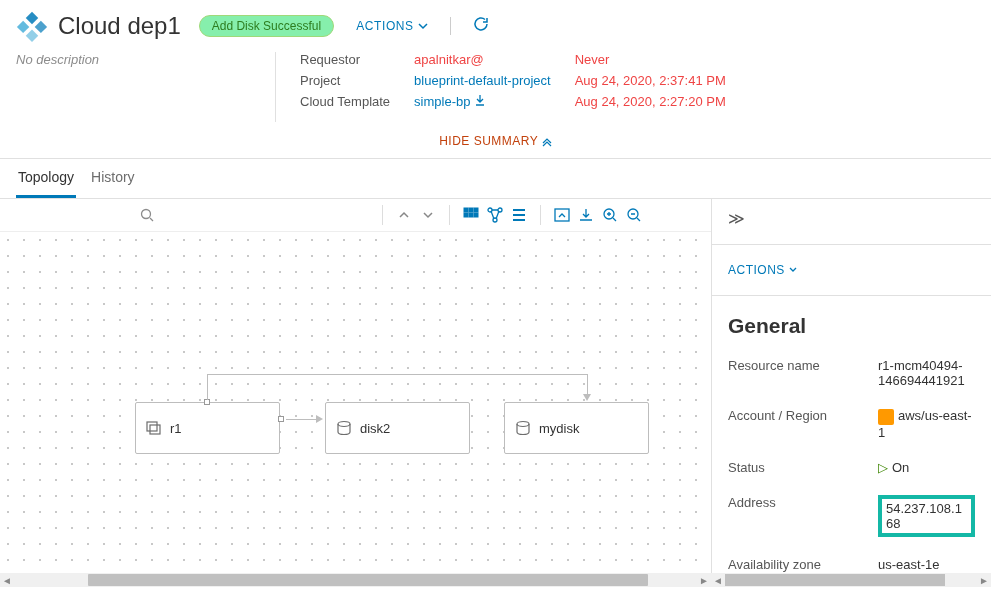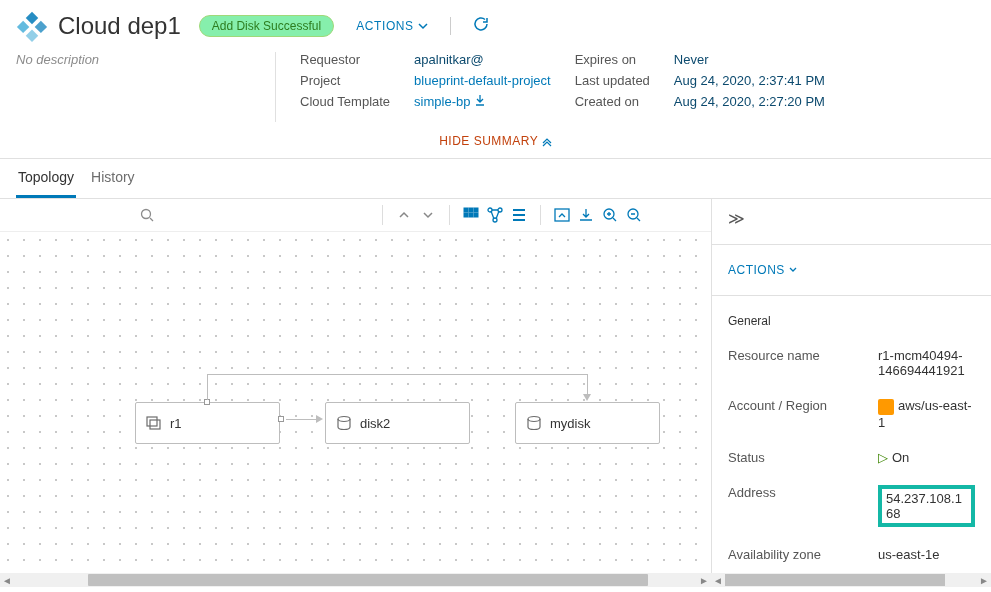--- a/index.html
+++ b/index.html
@@ -11,48 +11,48 @@
 .status-pill { background: #86efac; border: 1px solid #9fd979; color: #2d7d1f; padding: 3px 12px; border-radius: 12px; font-size: 12px; margin-left: 8px; }
 .actions-link { color: #0079b8; font-size: 12px; letter-spacing: 0.6px; font-weight: 500; display: flex; align-items: center; gap: 4px; margin-left: 12px; cursor: pointer; }
 .divider-v { width: 1px; height: 18px; background: #ccc; margin: 0 12px; }
 .refresh-btn { color: #0079b8; cursor: pointer; font-size: 16px; }
 .desc-row { display: flex; align-items: flex-start; gap: 24px; margin-top: 10px; }
 .no-desc { color: #8c8c8c; font-style: italic; font-size: 13px; min-width: 235px; }
 .desc-sep { width: 1px; height: 70px; background: #e0e0e0; }
 .meta-grid { display: flex; gap: 24px; flex: 1; }
 .meta-col { display: flex; flex-direction: column; gap: 6px; }
 .meta-label { color: #565656; font-size: 13px; }
-.meta-val { color: #0c4a6e; font-size: 13px; }
+.meta-val { color: #ef4444; font-size: 13px; }
 .meta-link { color: #0079b8; font-size: 13px; cursor: pointer; }
 .dl-icon { margin-left: 4px; }
 .hide-summary { text-align: center; color: #c2410c; font-size: 12px; letter-spacing: 0.5px; padding: 12px 16px 10px; cursor: pointer; }
 .hrule { border: none; border-top: 1px solid #e0e0e0; }
 .tabs { display: flex; gap: 13px; padding: 0 16px; border-bottom: 1px solid #e0e0e0; }
 .tab { padding: 10px 2px; font-size: 14px; color: #6d6d6d; cursor: pointer; border-bottom: 3px solid transparent; }
 .tab.active { color: #333; border-bottom-color: #0079b8; }
 .workspace { display: flex; height: 388px; position: relative; }
 .canvas-area { flex: 1; position: relative; overflow: hidden; }
 .toolbar { display: flex; align-items: center; padding: 6px 10px; gap: 6px; background: #fff; border-bottom: 1px solid #eee; }
 .search-wrap { display: flex; align-items: center; gap: 6px; flex: 0 0 230px; margin-left: 130px; color: #8c8c8c; }
 .search-input { border: none; outline: none; font-size: 13px; color: #8c8c8c; width: 180px; background: transparent; }
 .tb-sep { width: 1px; height: 20px; background: #ddd; margin: 0 6px; }
 .tb-icon { width: 18px; height: 18px; cursor: pointer; display: inline-flex; align-items: center; justify-content: center; }
 .tb-icon svg { stroke: #0079b8; }
 .tb-icon.gray svg { stroke: #888; }
 .canvas { position: relative; width: 100%; height: 340px; background-image: radial-gradient(circle, #c8c8c8 1px, transparent 1px); background-size: 16px 16px; }
-.node { position: absolute; background: #fff; border: 1px solid #bdbdbd; border-radius: 2px; height: 42px; display: flex; align-items: center; padding: 0 10px; gap: 8px; font-size: 13px; color: #333; }
+.node { position: absolute; background: #fff; border: 1px solid #bdbdbd; border-radius: 2px; height: 52px; display: flex; align-items: center; padding: 0 10px; gap: 8px; font-size: 13px; color: #333; }
 .node-icon { width: 16px; height: 16px; color: #6d6d6d; }
 .conn-line { position: absolute; background: #bdbdbd; }
 .conn-arrow { position: absolute; width: 0; height: 0; border-style: solid; }
 .port { position: absolute; width: 6px; height: 6px; border: 1px solid #999; background: #fff; }
 .sidepanel { width: 280px; border-left: 1px solid #e0e0e0; padding: 10px 16px; overflow-y: auto; overflow-x: auto; }
 .collapse { color: #565656; font-size: 16px; cursor: pointer; padding-bottom: 8px; }
 .side-hr { border: none; border-top: 1px solid #e0e0e0; margin: 8px -16px; }
 .side-actions { color: #0079b8; font-size: 12px; letter-spacing: 0.5px; padding: 10px 0; cursor: pointer; }
-.side-head { font-size: 12px; font-weight: 400; color: #333; padding: 10px 0; }
+.side-head { font-size: 21px; font-weight: 700; color: #333; padding: 10px 0; }
 .prop-row { display: flex; padding: 10px 0; font-size: 13px; }
 .prop-label { width: 150px; color: #565656; flex-shrink: 0; }
 .prop-val { color: #333; word-break: break-word; }
 .aws-badge { display: inline-block; width: 16px; height: 16px; background: #ff9900; border-radius: 2px; vertical-align: middle; margin-right: 4px; }
 .play { color: #3c8500; margin-right: 4px; }
 .hl-box { border: 4px solid #14b8a6; padding: 2px 4px; display: inline-block; }
 .scroll-h { position: absolute; bottom: 0; left: 0; right: 280px; height: 14px; background: #f0f0f0; display: flex; align-items: center; }
 .scroll-h-track { flex: 1; height: 14px; position: relative; margin: 0 14px; }
 .scroll-h-thumb { position: absolute; left: 60px; width: 560px; height: 12px; background: #c0c0c0; top: 1px; border-radius: 1px; }
 .scroll-h-arrow { width: 14px; height: 14px; display: flex; align-items: center; justify-content: center; color: #888; font-size: 10px; }
@@ -93,25 +93,20 @@
         <span class="meta-label">Cloud Template</span>
       </div>
       <div class="meta-col">
         <span class="meta-val">apalnitkar@</span>
         <span class="meta-link">blueprint-default-project</span>
         <span class="meta-link"><span>simple-bp</span><svg class="dl-icon" width="12" height="12" viewBox="0 0 12 12">
               <path d="M6 1v7m-3-3l3 3 3-3M2 11h8" stroke="#0079b8" fill="none" stroke-width="1.3"></path>
             </svg></span>
       </div>
       <div class="meta-col">
-        <span class="meta-label">Expires on</span>
-        <span class="meta-label">Last updated</span>
-        <span class="meta-label">Created on</span>
-      </div>
-      <div class="meta-col">
         <span class="meta-val">Never</span>
         <span class="meta-val">Aug 24, 2020, 2:37:41 PM</span>
         <span class="meta-val">Aug 24, 2020, 2:27:20 PM</span>
       </div>
     </div>
   </div>
 </div>
 <div class="hide-summary"><span>HIDE SUMMARY</span> <svg width="10" height="10" viewBox="0 0 10 10" style="vertical-align:middle">
       <path d="M1 7l4-4 4 4M1 4l4-4 4 4" stroke="#0079b8" fill="none" stroke-width="1.2" transform="translate(0,2)"></path>
     </svg></div>
@@ -202,21 +197,21 @@
       <div class="port" style="left:278px;top:184px"></div>
 
       <div class="node" style="left:325px;top:170px;width:145px">
         <svg class="node-icon" viewBox="0 0 16 16" fill="none" stroke="#6d6d6d" stroke-width="1.2">
             <ellipse cx="8" cy="4" rx="6" ry="2.5"></ellipse>
             <path d="M2 4v8c0 1.4 2.7 2.5 6 2.5s6-1.1 6-2.5V4"></path>
           </svg>
         <span>disk2</span>
       </div>
 
-      <div class="node" style="left:515px;top:170px;width:145px">
+      <div class="node" style="left:504px;top:170px;width:145px">
         <svg class="node-icon" viewBox="0 0 16 16" fill="none" stroke="#6d6d6d" stroke-width="1.2">
             <ellipse cx="8" cy="4" rx="6" ry="2.5"></ellipse>
             <path d="M2 4v8c0 1.4 2.7 2.5 6 2.5s6-1.1 6-2.5V4"></path>
           </svg>
         <span>mydisk</span>
       </div>
 
       <div class="conn-line" style="left:286px;top:187px;width:30px;height:1px"></div>
       <div class="conn-arrow" style="left:316px;top:183px;border-width:4px 0 4px 7px;border-color:transparent transparent transparent #bdbdbd"></div>
 

